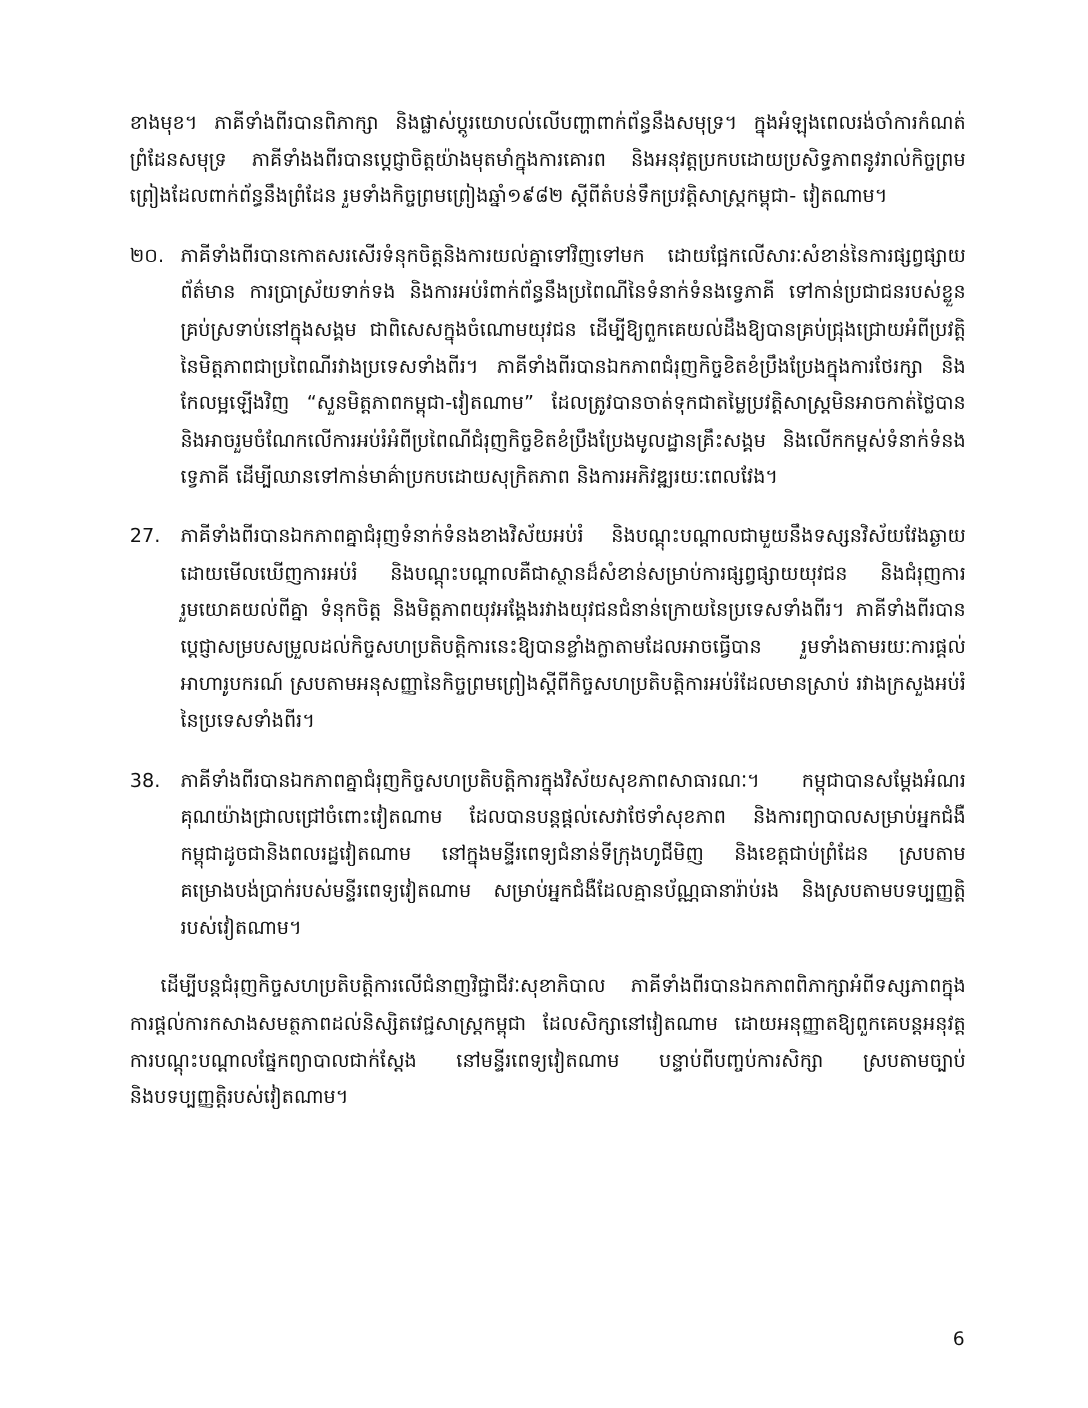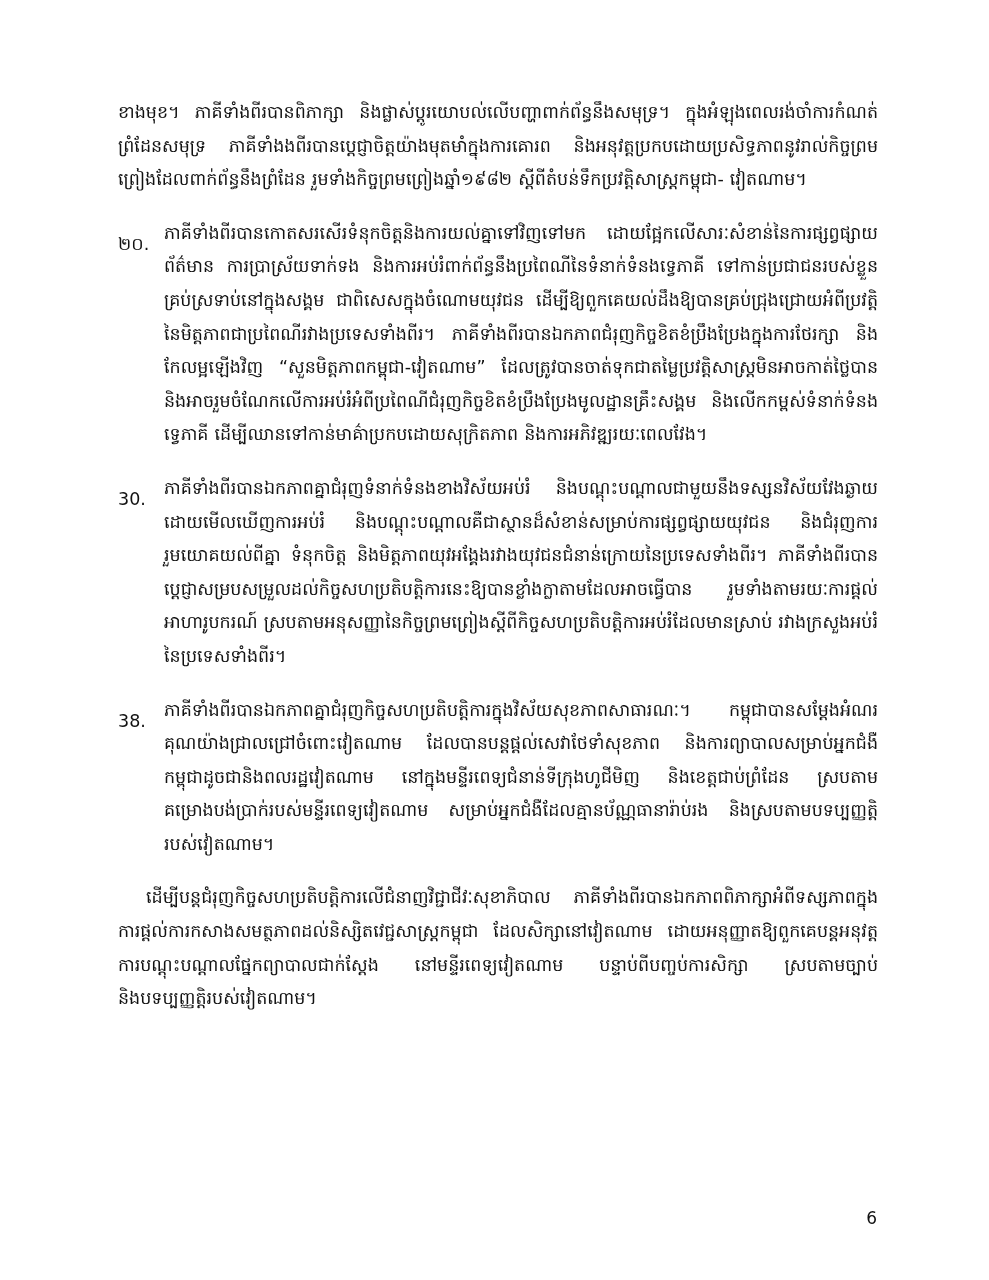--- a/index.html
+++ b/index.html
@@ -34,21 +34,20 @@
     align-items: flex-start;
     margin: 0 0 20px 0;
   }
   .para-num {
     flex: 0 0 auto;
     width: 46px;
     font-size: 17.5px;
     line-height: 1.92;
     text-align: left;
     white-space: nowrap;
-    margin-top: 11px;
   }
   .para-body {
     flex: 1 1 auto;
     font-size: 17.5px;
     line-height: 1.92;
     text-align: justify;
     text-justify: inter-word;
     word-spacing: 0.5px;
   }
   .para.no-num .para-body {
@@ -74,21 +73,21 @@
     <div class="para first no-num">
       <div class="para-body">ខាងមុខ។ ភាគីទាំងពីរបានពិភាក្សា និងផ្លាស់ប្ដូរយោបល់លើបញ្ហាពាក់ព័ន្ធនឹងសមុទ្រ។ ក្នុងអំឡុងពេលរង់ចាំការកំណត់ព្រំដែនសមុទ្រ ភាគីទាំងងពីរបានប្ដេជ្ញាចិត្តយ៉ាងមុតមាំក្នុងការគោរព និងអនុវត្តប្រកបដោយប្រសិទ្ធភាពនូវរាល់កិច្ចព្រមព្រៀងដែលពាក់ព័ន្ធនឹងព្រំដែន រួមទាំងកិច្ចព្រមព្រៀងឆ្នាំ១៩៨២ ស្ដីពីតំបន់ទឹកប្រវត្តិសាស្ត្រកម្ពុជា- វៀតណាម។</div>
     </div>
 
     <div class="para">
       <div class="para-num">២០.</div>
       <div class="para-body">ភាគីទាំងពីរបានកោតសរសើរទំនុកចិត្តនិងការយល់គ្នាទៅវិញទៅមក ដោយផ្អែកលើសារៈសំខាន់នៃការផ្សព្វផ្សាយព័ត៌មាន ការប្រាស្រ័យទាក់ទង និងការអប់រំពាក់ព័ន្ធនឹងប្រពៃណីនៃទំនាក់ទំនងទ្វេភាគី ទៅកាន់ប្រជាជនរបស់ខ្លួនគ្រប់ស្រទាប់នៅក្នុងសង្គម ជាពិសេសក្នុងចំណោមយុវជន ដើម្បីឱ្យពួកគេយល់ដឹងឱ្យបានគ្រប់ជ្រុងជ្រោយអំពីប្រវត្តិនៃមិត្តភាពជាប្រពៃណីរវាងប្រទេសទាំងពីរ។ ភាគីទាំងពីរបានឯកភាពជំរុញកិច្ចខិតខំប្រឹងប្រែងក្នុងការថែរក្សា និងកែលម្អឡើងវិញ “សួនមិត្តភាពកម្ពុជា-វៀតណាម” ដែលត្រូវបានចាត់ទុកជាតម្លៃប្រវត្តិសាស្ត្រមិនអាចកាត់ថ្លៃបាននិងអាចរួមចំណែកលើការអប់រំអំពីប្រពៃណីជំរុញកិច្ចខិតខំប្រឹងប្រែងមូលដ្ឋានគ្រឹះសង្គម និងលើកកម្ពស់ទំនាក់ទំនងទ្វេភាគី ដើម្បីឈានទៅកាន់មាគ៌ាប្រកបដោយសុក្រិតភាព និងការអភិវឌ្ឍរយៈពេលវែង។</div>
     </div>
 
     <div class="para">
-      <div class="para-num">30.</div>
+      <div class="para-num">27.</div>
       <div class="para-body">ភាគីទាំងពីរបានឯកភាពគ្នាជំរុញទំនាក់ទំនងខាងវិស័យអប់រំ និងបណ្ដុះបណ្ដាលជាមួយនឹងទស្សនវិស័យវែងឆ្ងាយ ដោយមើលឃើញការអប់រំ និងបណ្ដុះបណ្ដាលគឺជាស្ថានដ៏សំខាន់សម្រាប់ការផ្សព្វផ្សាយយុវជន និងជំរុញការរួមយោគយល់ពីគ្នា ទំនុកចិត្ត និងមិត្តភាពយុវអង្គែងរវាងយុវជនជំនាន់ក្រោយនៃប្រទេសទាំងពីរ។ ភាគីទាំងពីរបានប្ដេជ្ញាសម្របសម្រួលដល់កិច្ចសហប្រតិបត្តិការនេះឱ្យបានខ្លាំងក្លាតាមដែលអាចធ្វើបាន រួមទាំងតាមរយៈការផ្ដល់អាហារូបករណ៍ ស្របតាមអនុសញ្ញានៃកិច្ចព្រមព្រៀងស្ដីពីកិច្ចសហប្រតិបត្តិការអប់រំដែលមានស្រាប់ រវាងក្រសួងអប់រំ នៃប្រទេសទាំងពីរ។</div>
     </div>
 
     <div class="para">
       <div class="para-num">38.</div>
       <div class="para-body">ភាគីទាំងពីរបានឯកភាពគ្នាជំរុញកិច្ចសហប្រតិបត្តិការក្នុងវិស័យសុខភាពសាធារណៈ។ កម្ពុជាបានសម្ដែងអំណរគុណយ៉ាងជ្រាលជ្រៅចំពោះវៀតណាម ដែលបានបន្តផ្ដល់សេវាថែទាំសុខភាព និងការព្យាបាលសម្រាប់អ្នកជំងឺកម្ពុជាដូចជានិងពលរដ្ឋវៀតណាម នៅក្នុងមន្ទីរពេទ្យជំនាន់ទីក្រុងហូជីមិញ និងខេត្តជាប់ព្រំដែន ស្របតាមគម្រោងបង់ប្រាក់របស់មន្ទីរពេទ្យវៀតណាម សម្រាប់អ្នកជំងឺដែលគ្មានប័ណ្ណធានារ៉ាប់រង និងស្របតាមបទប្បញ្ញត្តិរបស់វៀតណាម។</div>
     </div>
 
     <div class="para no-num">
       <div class="para-body">ដើម្បីបន្តជំរុញកិច្ចសហប្រតិបត្តិការលើជំនាញវិជ្ជាជីវៈសុខាភិបាល ភាគីទាំងពីរបានឯកភាពពិភាក្សាអំពីទស្សភាពក្នុងការផ្ដល់ការកសាងសមត្ថភាពដល់និស្សិតវេជ្ជសាស្ត្រកម្ពុជា ដែលសិក្សានៅវៀតណាម ដោយអនុញ្ញាតឱ្យពួកគេបន្តអនុវត្តការបណ្ដុះបណ្ដាលផ្នែកព្យាបាលជាក់ស្ដែង នៅមន្ទីរពេទ្យវៀតណាម បន្ទាប់ពីបញ្ចប់ការសិក្សា ស្របតាមច្បាប់ និងបទប្បញ្ញត្តិរបស់វៀតណាម។</div>

